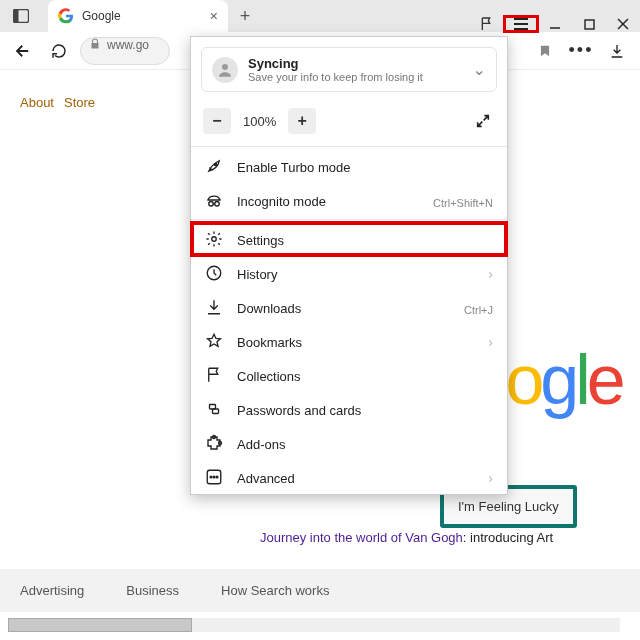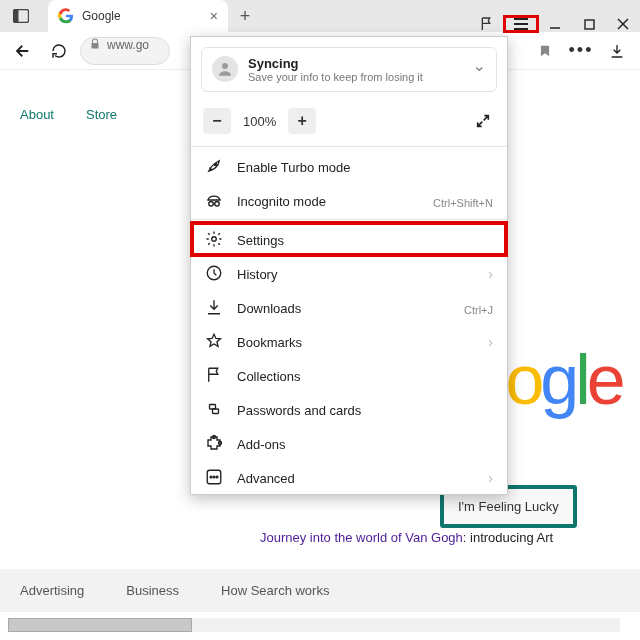--- a/index.html
+++ b/index.html
@@ -20,34 +20,34 @@
 
   
   .toolbar { height: 38px; background: #fff; display: flex; align-items: center; padding: 0 8px; gap: 6px; border-bottom: 1px solid #eee; }
   .tbbtn { width: 30px; height: 30px; display: flex; align-items: center; justify-content: center; color: #333; border-radius: 4px; }
   .addr { flex: 0 0 90px; height: 28px; border: 1px solid #ddd; border-radius: 14px; background: #f3f3f3; display: flex; padding: 0 8px; gap: 6px; font-size: 12px; color: #666; overflow: hidden; }
   .addr-text { white-space: nowrap; overflow: hidden; }
   .toolbar .spacer { flex: 1; }
 
   
   .page { position: absolute; top: 70px; left: 0; right: 0; bottom: 0; background: #fff; }
-  .nav-links { position: absolute; top: 25px; left: 20px; display: flex; gap: 32px; font-size: 13px; color: #0f766e; margin-top: 12px; }
+  .nav-links { position: absolute; top: 25px; left: 20px; display: flex; gap: 10px; font-size: 13px; color: #a16207; }
   .logo { position: absolute; top: 270px; left: 420px; font-size: 70px; font-weight: 500; letter-spacing: -4px; font-family: 'Product Sans', Arial, sans-serif; }
   .logo span:nth-child(1){color:#4285F4}.logo span:nth-child(2){color:#EA4335}.logo span:nth-child(3){color:#FBBC05}.logo span:nth-child(4){color:#4285F4}.logo span:nth-child(5){color:#34A853}.logo span:nth-child(6){color:#EA4335}
   .lucky { position: absolute; top: 415px; left: 440px; background: #f8f8f8; border: 4px solid #0f766e; padding: 10px 14px; font-size: 13px; color: #333; border-radius: 3px; }
   .promo { position: absolute; top: 460px; left: 260px; font-size: 13px; }
   .promo-link { color: #4c1d95; text-align: right; }
   .promo-tail { color: #222; }
   .footer { position: absolute; bottom: 28px; left: 0; right: 0; background: #f2f2f2; padding: 14px 20px; display: flex; gap: 42px; font-size: 13px; color: #555; }
   .hscroll { position: absolute; bottom: 8px; left: 8px; right: 20px; height: 14px; background: #f0f0f0; }
   .hscroll .thumb { width: 30%; height: 100%; background: #c8c8c8; border: 1px solid #aaa; }
 
   
   .menu { position: absolute; top: 36px; left: 190px; width: 318px; background: #fff; border: 1px solid #ccc; box-shadow: 0 4px 14px rgba(0,0,0,.25); }
-  .sync { margin: 10px; border: 1px solid #e3e3e3; border-radius: 6px; padding: 8px 10px; display: flex; align-items: flex-start; gap: 10px; }
+  .sync { margin: 10px; border: 1px solid #e3e3e3; border-radius: 6px; padding: 8px 10px; display: flex; align-items: center; gap: 10px; }
   .avatar { width: 26px; height: 26px; border-radius: 50%; background: #e4e4e4; display: flex; align-items: center; justify-content: center; }
   .sync-title { font-size: 13px; font-weight: bold; color: #222; }
   .sync-sub { font-size: 11px; color: #777; }
   .sync-chev { margin-left: auto; color: #888; }
   .zoomrow { display: flex; align-items: center; padding: 6px 12px 10px; gap: 4px; }
   .zbox { width: 28px; height: 26px; background: #eee; border-radius: 4px; display: flex; align-items: center; justify-content: center; font-size: 16px; font-weight: bold; color: #333; }
   .zval { font-size: 13px; padding: 0 8px; color: #333; }
   .zoomrow .sp { flex: 1; }
   .fs { width: 24px; height: 24px; display:flex; align-items:center; justify-content:center; }
   .sep { height: 1px; background: #e5e5e5; margin: 2px 0; }

